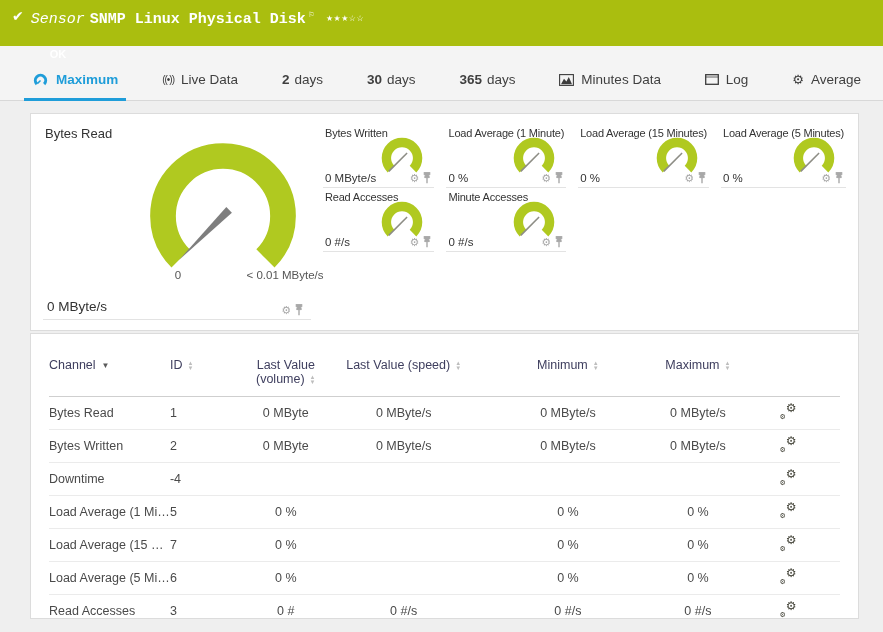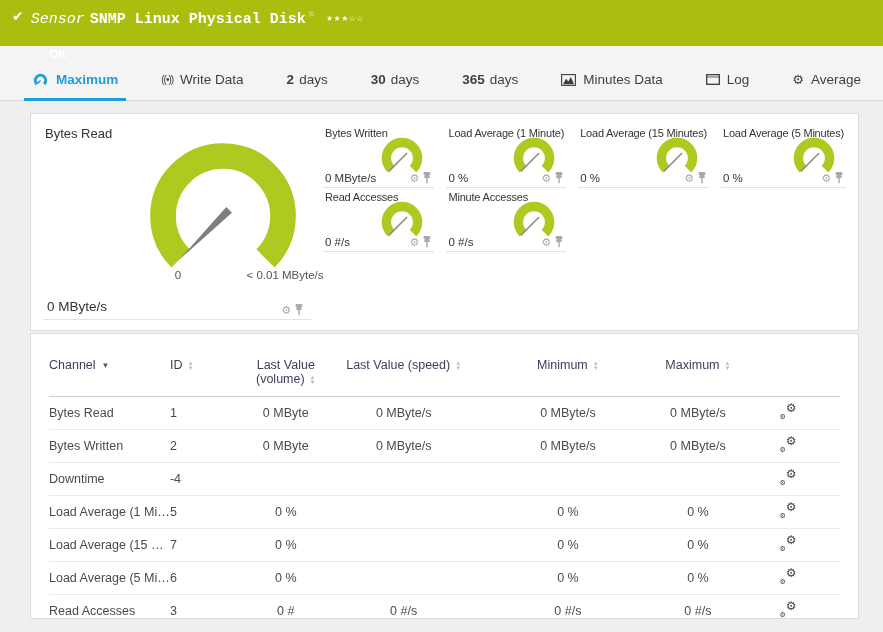--- a/index.html
+++ b/index.html
@@ -131,21 +131,21 @@
 <nav class="tabs">
   <a class="tab active">
     <svg class="ticon" width="17" height="15" viewBox="0 0 18 16">
         <path d="M5.1 12.9 A5.5 5.5 0 1 1 12.9 12.9" fill="none" stroke="currentColor" stroke-width="3.2"></path>
         <line x1="9" y1="9" x2="5.6" y2="12.4" stroke="currentColor" stroke-width="1.6"></line>
       </svg>
     <span>Maximum</span>
   </a>
   <a class="tab">
     <span class="liveicon">((•))</span>
-    <span>Write Data</span>
+    <span>Live Data</span>
   </a>
   <a class="tab">
     <b>2</b>
     <span>days</span>
   </a>
   <a class="tab">
     <b>30</b>
     <span>days</span>
   </a>
   <a class="tab">

